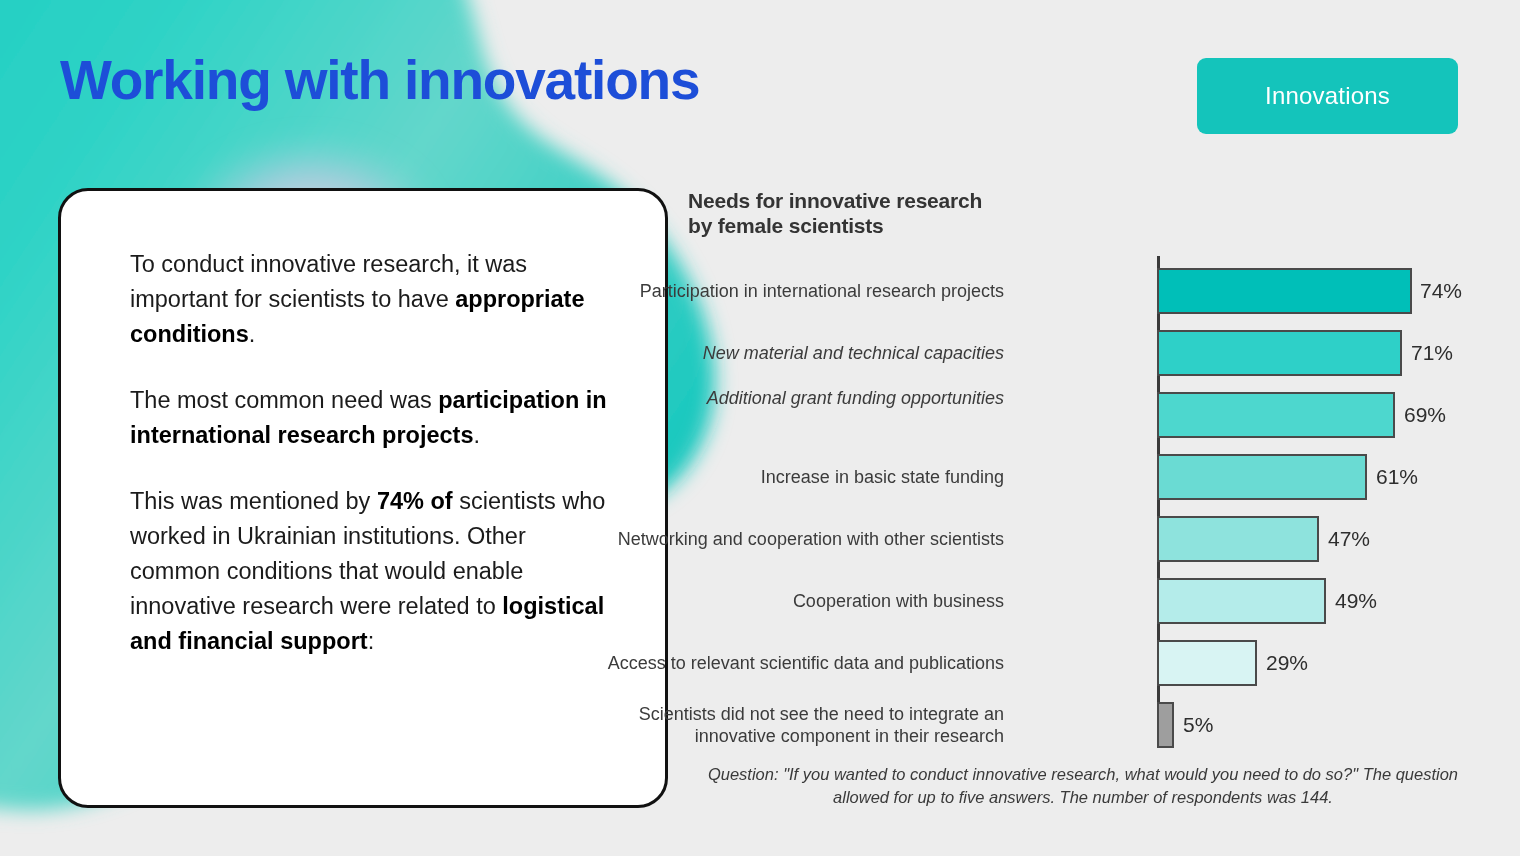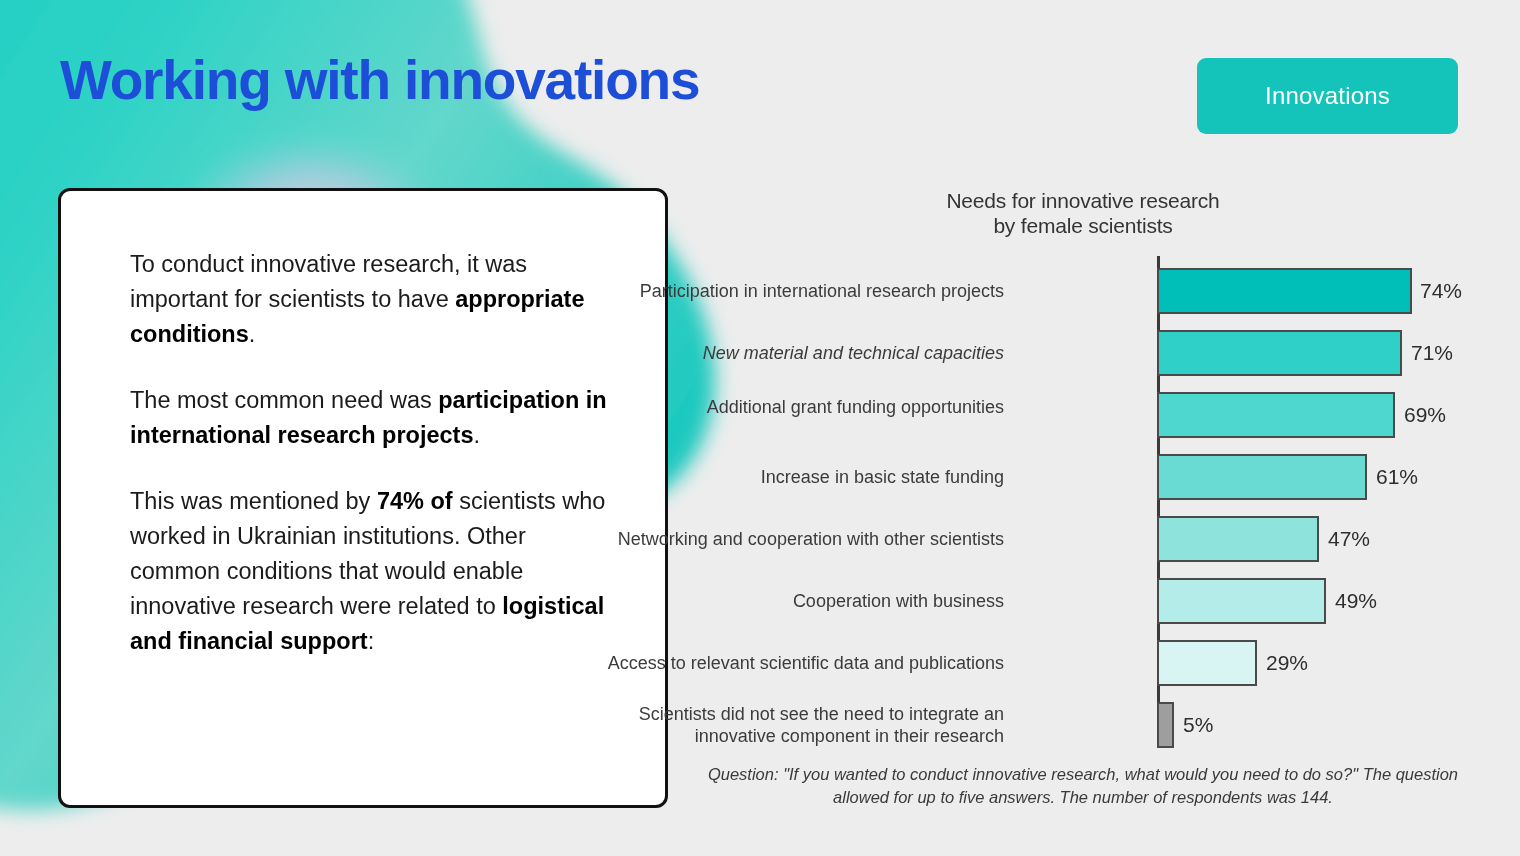--- a/index.html
+++ b/index.html
@@ -32,39 +32,39 @@
     color:#ffffff;font-size:24px;
     display:flex;align-items:center;justify-content:center;
     letter-spacing:.2px;
   }
 
   
   .card{
     position:absolute;left:58px;top:188px;
     width:610px;height:620px;
     background:#ffffff;border:3px solid #111111;
-    border-radius:12px;
+    border-radius:30px;
     box-sizing:border-box;
   }
   .card-body{
     position:absolute;left:69px;top:56px;right:44px;
     font-size:23.5px;line-height:35px;color:#1b1b1b;
   }
   .card-body p{margin:0 0 31px 0;}
   .card-body p:last-child{margin-bottom:16px;}
   .card-body b{font-weight:bold;color:#000;}
 
   
   .chart{
     position:absolute;left:688px;top:183px;
     width:790px;height:640px;
   }
   .chart-title{
-    text-align:center;width:100%;
-    font-size:21px;font-weight:normal;color:#343434;
+    text-align:left;width:100%;
+    font-size:21px;font-weight:bold;color:#343434;
     line-height:25px;letter-spacing:-.2px;
     padding-top:5px;
   }
   .chart-title span{display:block;}
 
   .plot{
     position:absolute;left:0;top:73px;width:790px;height:490px;
   }
   .axis-line{
     position:absolute;left:469px;top:0;width:3px;height:487px;
@@ -152,21 +152,21 @@
 
     <div class="plot">
       <div class="axis-line"></div>
       <div id="bar-rows">
           <div class="row-label" style="top: 12px;">Participation in international research projects</div>
           <div class="bar" style="top: 12px; width: 255px; background: rgb(0, 191, 184); border-color: rgb(74, 74, 74);"></div>
           <div class="bar-value" style="top: 12px; left: 724px; padding-left: 8px;">74%</div>
           <div class="row-label" style="top: 74px; font-style: italic;">New material and technical capacities</div>
           <div class="bar" style="top: 74px; width: 245px; background: rgb(46, 208, 200); border-color: rgb(74, 74, 74);"></div>
           <div class="bar-value" style="top: 74px; left: 714px;">71%</div>
-          <div class="row-label" style="top: 128px;">Additional grant funding opportunities</div>
+          <div class="row-label" style="top: 119px; font-style: italic;">Additional grant funding opportunities</div>
           <div class="bar" style="top: 136px; width: 238px; background: rgb(77, 215, 206); border-color: rgb(74, 74, 74);"></div>
           <div class="bar-value" style="top: 136px; left: 707px; padding-left: 9px;">69%</div>
           <div class="row-label" style="top: 198px; margin-left: 16px;">Increase in basic state funding</div>
           <div class="bar" style="top: 198px; width: 210px; background: rgb(106, 219, 211); border-color: rgb(74, 74, 74);"></div>
           <div class="bar-value" style="top: 198px; left: 679px;">61%</div>
           <div class="row-label" style="top: 260px;">Networking and cooperation with other scientists</div>
           <div class="bar" style="top: 260px; width: 162px; background: rgb(142, 227, 221); border-color: rgb(74, 74, 74);"></div>
           <div class="bar-value" style="top: 260px; left: 631px;">47%</div>
           <div class="row-label" style="top: 322px;">Cooperation with business</div>
           <div class="bar" style="top: 322px; width: 169px; background: rgb(180, 236, 234); border-color: rgb(74, 74, 74);"></div>

